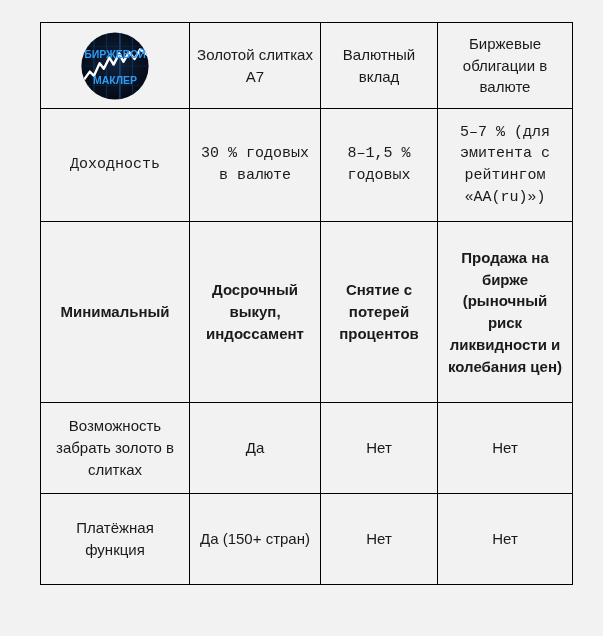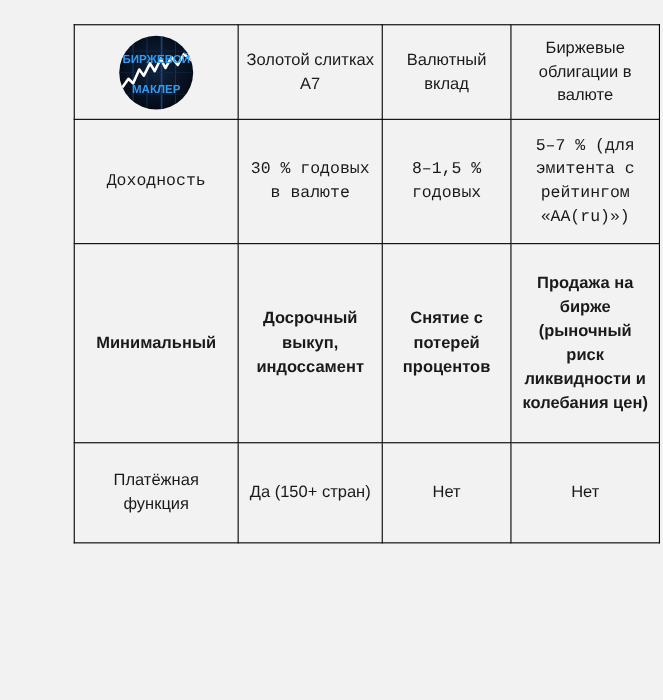--- a/index.html
+++ b/index.html
@@ -14,21 +14,20 @@
     font-family: "Liberation Sans", "DejaVu Sans", sans-serif;
     color: #1a1a1a;
     overflow: hidden;
   }
 
   #sheet {
     position: relative;
     width: 561px;
     height: 636px;
     background: #f2f2f2;
-    margin-left: 27px;
   }
 
   table.compare {
     position: absolute;
     left: 40px;
     top: 22px;
     width: 532px;
     border-collapse: collapse;
     table-layout: fixed;
     background: #f2f2f2;
@@ -135,20 +134,26 @@
       </tr>
 
       <tr class="r-2">
         <td>Минимальный</td>
         <td>Досрочный выкуп, индоссамент</td>
         <td>Снятие с потерей процентов</td>
         <td>Продажа на бирже (рыночный риск ликвидности и колебания цен)</td>
       </tr>
 
 
+      <tr class="r-4">
+        <td>Возможность забрать золото в слитках</td>
+        <td>Да</td>
+        <td>Нет</td>
+        <td>Нет</td>
+      </tr>
 
       <tr class="r-5">
         <td>Платёжная функция</td>
         <td>Да (150+ стран)</td>
         <td>Нет</td>
         <td>Нет</td>
       </tr>
 
     </tbody>
   </table>

